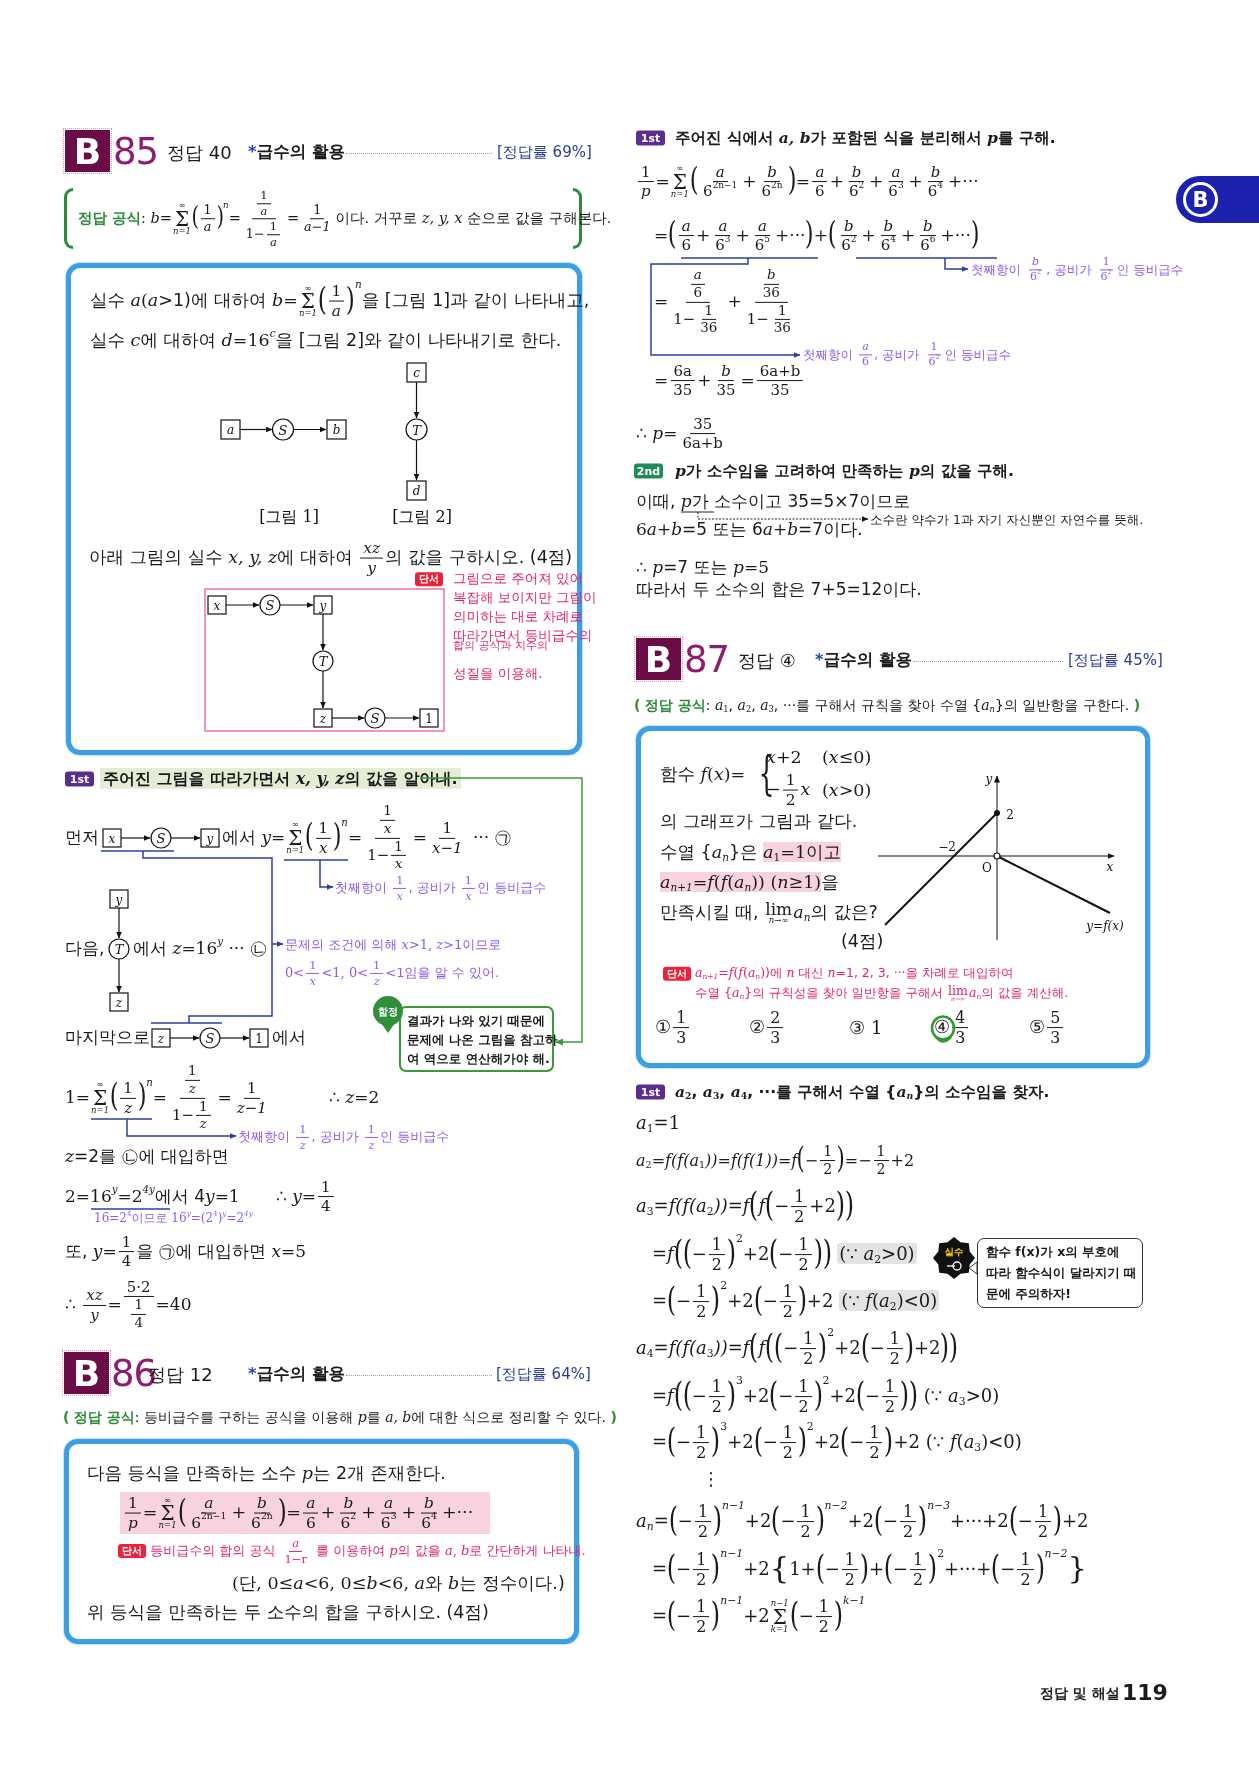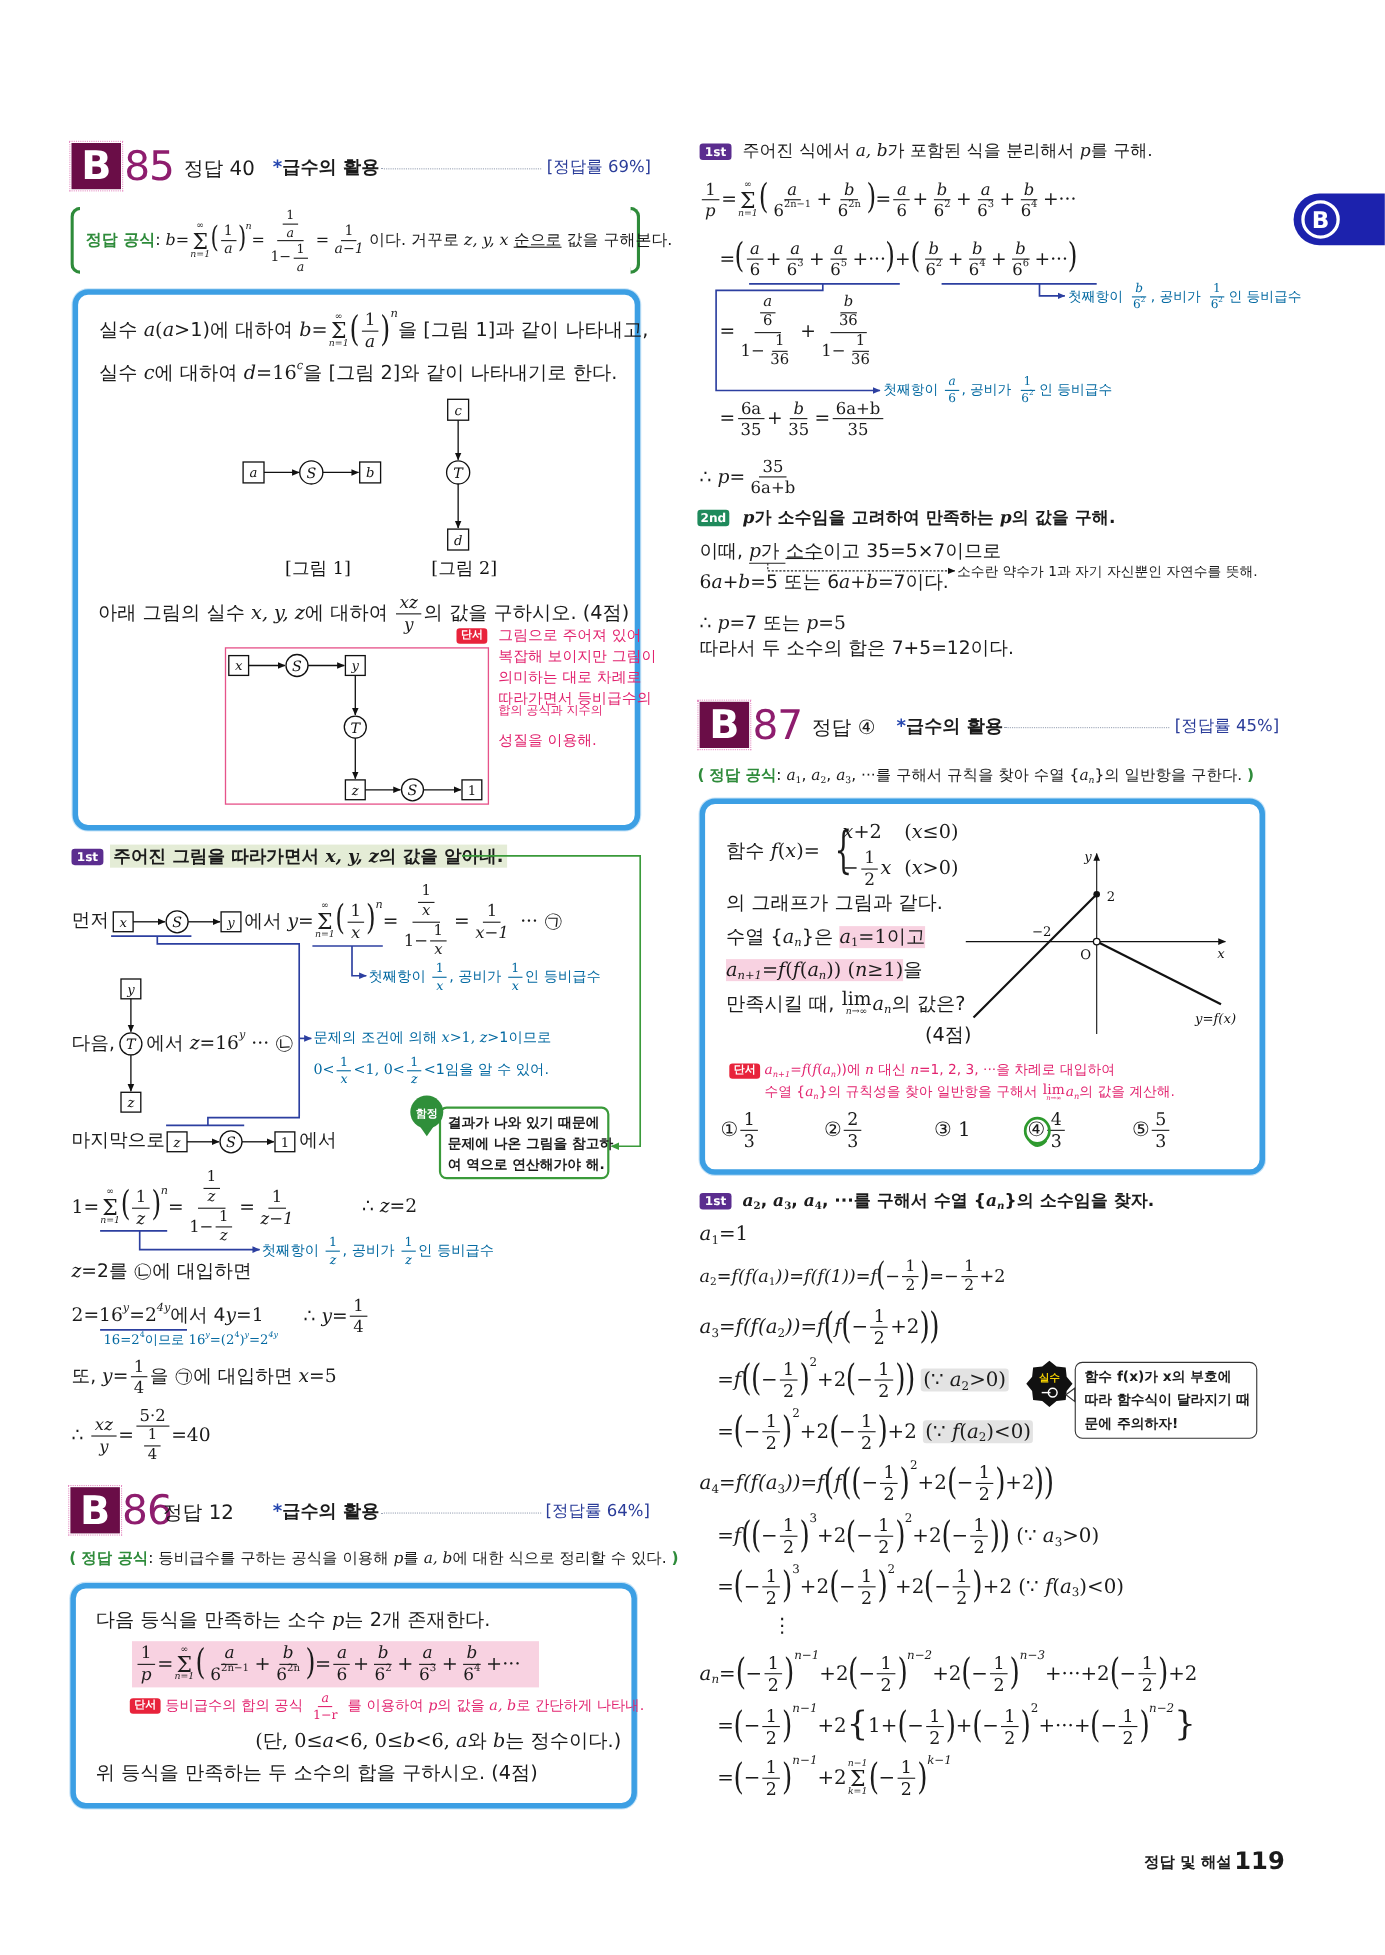--- a/index.html
+++ b/index.html
@@ -13,39 +13,39 @@
 .f>.d{padding:1px 3px 0;white-space:nowrap}
 .f .f{font-size:.9em}
 .sg{display:inline-flex;flex-direction:column;align-items:center;vertical-align:middle;line-height:.9;font-family:"DejaVu Serif",serif;margin:0 1px}
 .sg .st,.sg .sb2{font-size:8.5px;font-style:italic}
 .sg .ss{font-size:20px}
 .bp{font-family:"DejaVu Serif",serif;font-size:1.85em;vertical-align:middle;line-height:1;display:inline-block;transform:scaleX(.72);margin:0 -2px;position:relative;top:-2px;font-weight:normal}
 .bb{font-family:"DejaVu Serif",serif;font-size:1.7em;vertical-align:middle;line-height:1;display:inline-block;position:relative;top:-2px}
 sup{font-size:.6em;vertical-align:.9em;line-height:0;font-family:"DejaVu Serif",serif}
 sup.hi{vertical-align:1.7em}
 sub{font-size:.6em;vertical-align:-.3em;line-height:0;font-family:"DejaVu Serif",serif}
-.u{text-decoration:underline}
+.u{}
 .hdr-badge{position:absolute;width:45px;height:42px;background:#6a0d47;color:#fff;font:bold 36px "DejaVu Sans",sans-serif;display:flex;align-items:center;justify-content:center;outline:1px dotted #e58fc4;outline-offset:1px}
 .hdr-num{position:absolute;font-size:37px;color:#8e1d6e;transform:translateY(-50%);line-height:1;letter-spacing:-1px}
 .hdr-ans{position:absolute;font-size:18px;font-weight:normal;transform:translateY(-50%);white-space:nowrap}
 .hdr-topic{position:absolute;font-size:16.5px;font-weight:bold;transform:translateY(-50%);white-space:nowrap}
 .star{color:#2748b0}
 .hdr-dots{position:absolute;height:0;border-bottom:1.5px dotted #9aa3b5}
 .hdr-rate{position:absolute;font-size:15px;color:#2a3c99;transform:translateY(-50%);white-space:nowrap}
 .brk-l,.brk-r{position:absolute;width:9px;border:3px solid #2e8b3a}
 .brk-l{border-right:none;border-radius:9px 0 0 9px}
 .brk-r{border-left:none;border-radius:0 9px 9px 0}
 .gl{color:#2e8b3a;font-weight:bold}
 .pbox{position:absolute;border:5px solid #3c9fe4;border-radius:14px;background:#fff;box-shadow:0 0 0 1px #c6e3f7}
 .stb{position:absolute;width:29px;height:15px;border-radius:3px;color:#fff;font:bold 11px "DejaVu Sans",sans-serif;display:flex;align-items:center;justify-content:center;transform:translateY(-50%)}
 .purple{background:#5b2d8f}
 .teal{background:#1f8a5c}
 .hb{display:inline-block;background:#e8233b;color:#fff;font-size:10px;font-weight:bold;border-radius:3px;padding:1px 4px;vertical-align:middle;line-height:1.2}
 .pink{color:#e2246f}
-.blue{color:#0369a1}
+.blue{color:#8b5cf6}
 .hlp{background:#f8d2e1}
 .hlg{background:#e3e3e3;border-radius:3px;padding:0 2px}
 .hlh{background:#e4ecd6;padding:1px 3px}
 .bubble{position:absolute;background:#fff;border-radius:7px}
 .overlay{position:absolute;left:0;top:0;pointer-events:none}
 .tab{position:absolute;left:1176px;top:176px;width:83px;height:47px;background:#1c22ad;border-radius:24px 0 0 24px}
 .tabc{position:absolute;left:7px;top:6px;width:35px;height:35px;border:3px solid #fff;border-radius:50%;color:#fff;font:bold 21px "DejaVu Sans",sans-serif;display:flex;align-items:center;justify-content:center}
 </style>
 </head>
 <body>
@@ -246,21 +246,21 @@
       <span class="d"><span>6</span><sup>4</sup></span>
     </span><span class="m">+···</span></div>
 <div class="ln pink" style="left:118px;top:1551px;font-size:13px"><span class="hb">단서</span><span> </span><span>등비급수의 합의 공식 </span><span class="f">
       <span class="n v">a</span>
       <span class="d">1−r</span>
     </span><span> 를 이용하여 </span><i class="v">p</i><span>의 값을 </span><i class="v">a, b</i><span>로 간단하게 나타내.</span></div>
 <div class="ln" style="left:232px;top:1583px;font-size:17.5px"><span class="m">(단, 0≤</span><i class="v">a</i><span class="m">&lt;6, 0≤</span><i class="v">b</i><span class="m">&lt;6, </span><i class="v">a</i><span>와 </span><i class="v">b</i><span>는 정수이다.)</span></div>
 <div class="ln" style="left:87px;top:1612px;font-size:17.5px">위 등식을 만족하는 두 소수의 합을 구하시오. (4점)</div>
 
 <div class="stb purple" style="left:636px;top:138px">1st</div>
-<div class="ln" style="left:675px;top:138px;font-size:15.5px;font-weight:normal"><span>주어진 식에서 </span><i class="v">a, b</i><span>가 포함된 식을 분리해서 </span><i class="v">p</i><span>를 구해.</span></div>
+<div class="ln" style="left:675px;top:138px;font-size:15.5px;font-weight:bold"><span>주어진 식에서 </span><i class="v">a, b</i><span>가 포함된 식을 분리해서 </span><i class="v">p</i><span>를 구해.</span></div>
 <div class="ln" style="left:636px;top:182px"><span class="f">
       <span class="n">1</span>
       <span class="d v">p</span>
     </span><span class="m">=</span><span class="sg">
       <span class="st">∞</span>
       <span class="ss">Σ</span>
       <span class="sb2">n=1</span>
     </span><span class="bp">(</span><span class="f">
       <span class="n v">a</span>
       <span class="d"><span>6</span><sup>2n−1</sup></span>

